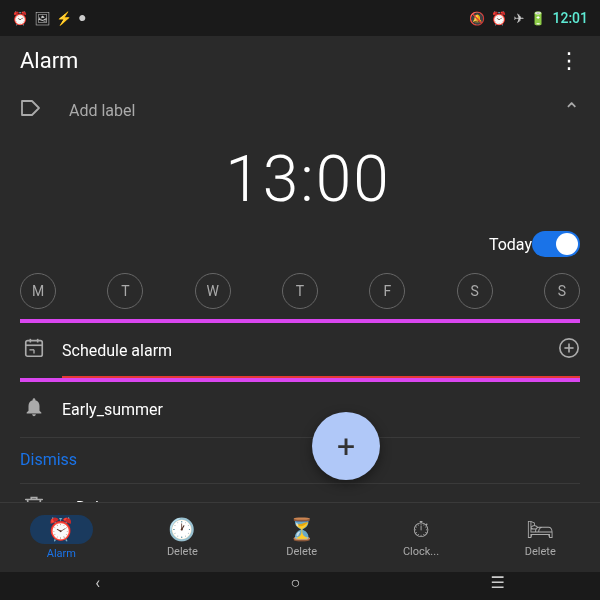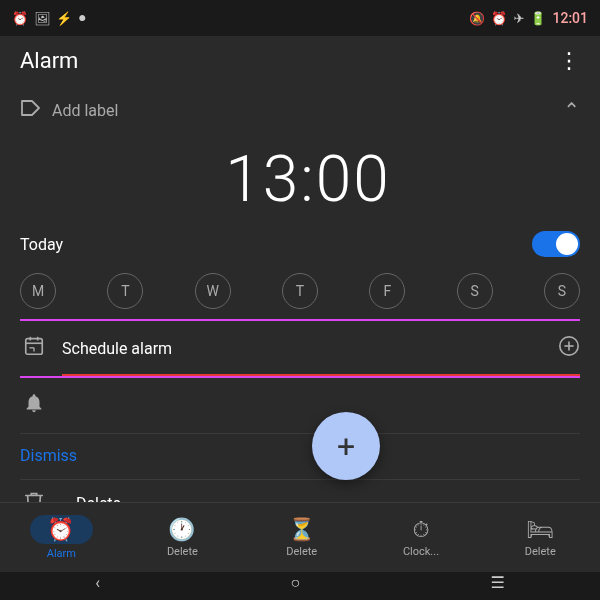--- a/index.html
+++ b/index.html
@@ -25,21 +25,21 @@
     .status-left, .status-right {
       display: flex;
       align-items: center;
       gap: 6px;
     }
     .status-icon {
       color: #ccc;
       font-size: 13px;
     }
     .status-time {
-      color: #fca5a5;
+      color: #5eead4;
       font-size: 14px;
       font-weight: 500;
     }
 
     
     .app-bar {
       width: 100%;
       height: 48px;
       background: #2a2a2a;
       display: flex;
@@ -69,21 +69,21 @@
     .add-label-row {
       display: flex;
       align-items: center;
       justify-content: space-between;
       padding: 14px 0 10px 0;
       border-bottom: none;
     }
     .add-label-left {
       display: flex;
       align-items: center;
-      gap: 10px;
+      gap: 27px;
       color: #aaa;
       font-size: 16px;
     }
     .label-icon {
       font-size: 18px;
       color: #aaa;
     }
     .chevron-up {
       color: #aaa;
       font-size: 20px;
@@ -99,21 +99,21 @@
       font-size: 64px;
       font-weight: 300;
       letter-spacing: 2px;
       margin-left: 16px;
     }
 
     
     .today-row {
       display: flex;
       align-items: center;
-      justify-content: space-between;
+      justify-content: flex-end;
       padding: 8px 0;
     }
     .today-label {
       color: #fff;
       font-size: 16px;
     }
     .toggle {
       width: 48px;
       height: 26px;
       background: #1a73e8;
@@ -150,21 +150,21 @@
       color: #aaa;
       font-size: 14px;
       cursor: pointer;
     }
 
     
     .list-row {
       display: flex;
       align-items: center;
       padding: 14px 0;
-      border-top: 2px solid #d946ef;
+      border-top: 4px solid #d946ef;
       position: relative;
     }
     .row-icon {
       width: 28px;
       text-align: center;
       color: #aaa;
       font-size: 20px;
       margin-right: 14px;
     }
     .row-label {
@@ -374,20 +374,21 @@
     </span>
     <div class="schedule-underline"></div>
   </div>
 
   <div class="list-row">
     <span class="row-icon">
       <svg width="22" height="22" viewBox="0 0 24 24" fill="none">
         <path d="M12 22c1.1 0 2-.9 2-2h-4c0 1.1.9 2 2 2zm6-6V11c0-3.07-1.63-5.64-4.5-6.32V4c0-.83-.67-1.5-1.5-1.5s-1.5.67-1.5 1.5v.68C7.64 5.36 6 7.92 6 11v5l-2 2v1h16v-1l-2-2z" fill="#aaa"></path>
       </svg>
     </span>
+    <span class="row-label">Early_summer</span>
   </div>
 
 
   <div class="dismiss-row">
     <span class="dismiss-label">Dismiss</span>
   </div>
 
   <div class="delete-row">
     <span class="row-icon">
       <svg width="22" height="22" viewBox="0 0 24 24" fill="none">

